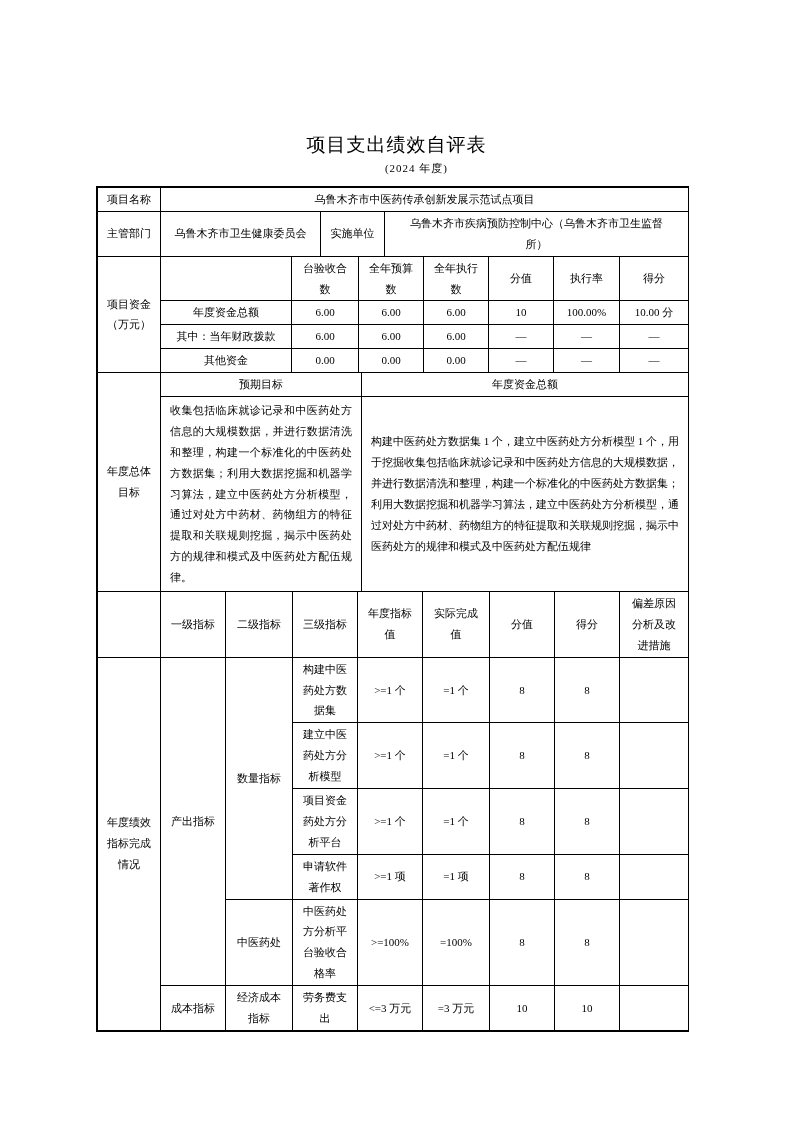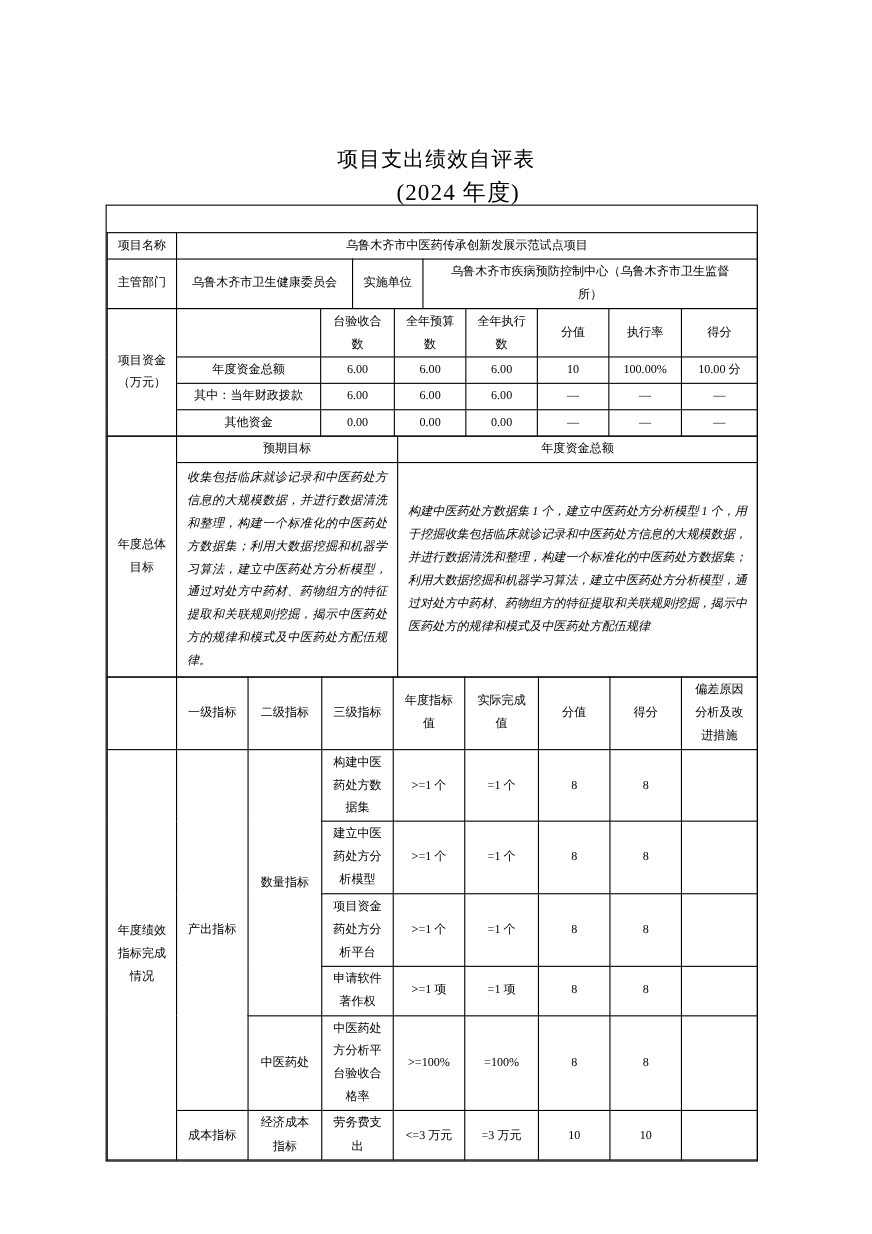--- a/index.html
+++ b/index.html
@@ -28,57 +28,55 @@
     width: 100%;
     text-align: center;
   }
   .doc-title {
     font-size: 19px;
     font-weight: 400;
     letter-spacing: 1px;
     margin: 0;
   }
   .doc-subtitle {
-    font-size: 21px;
+    font-size: 11px;
     letter-spacing: 1px;
     margin-top: 3px;
     padding-left: 40px;
   }
   .table-wrap {
     position: absolute;
     left: 96px;
     top: 186px;
     width: 591px;
     border: 1px solid #000;
   }
   .table-wrap table {
     border-collapse: collapse;
     table-layout: fixed;
     width: 591px;
-    margin-top: 24px;
   }
   .table-wrap table + table {
     margin-top: -1px;
   }
   td {
     border: 1px solid #000;
     font-size: 11px;
     line-height: 1.9;
     text-align: center;
     vertical-align: middle;
     padding: 1px 2px;
     white-space: pre-line;
     word-break: break-all;
     overflow: hidden;
   }
   td.goal-text {
     text-align: justify;
     padding: 3px 9px;
     white-space: normal;
-    font-style: italic;
   }
   td.pad-wide {
     padding: 1px 9px;
   }
   .page-number {
     position: absolute;
     top: 1036px;
     left: 0;
     width: 100%;
     text-align: center;

